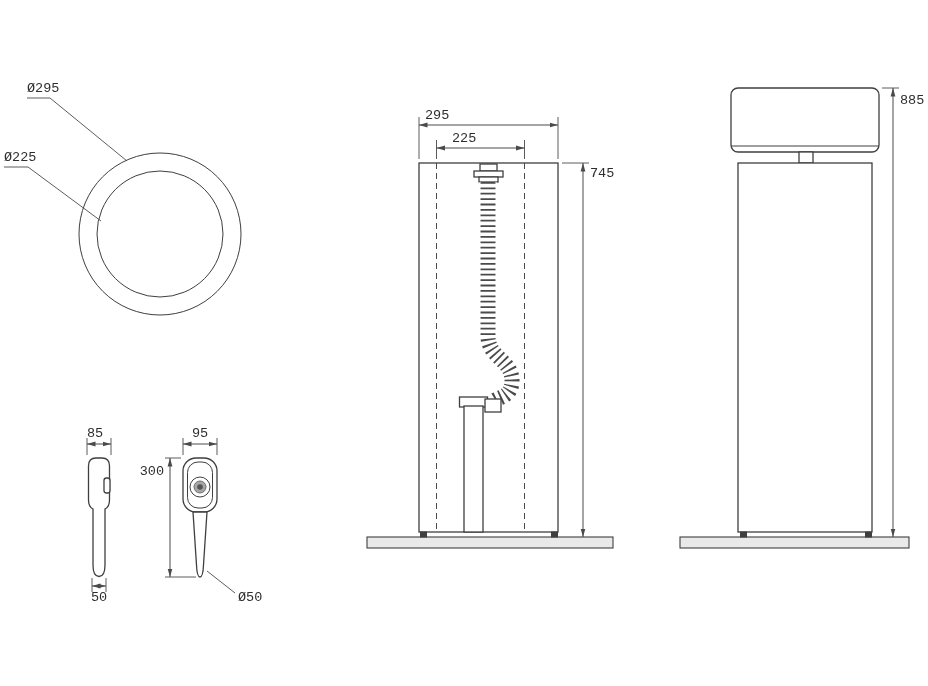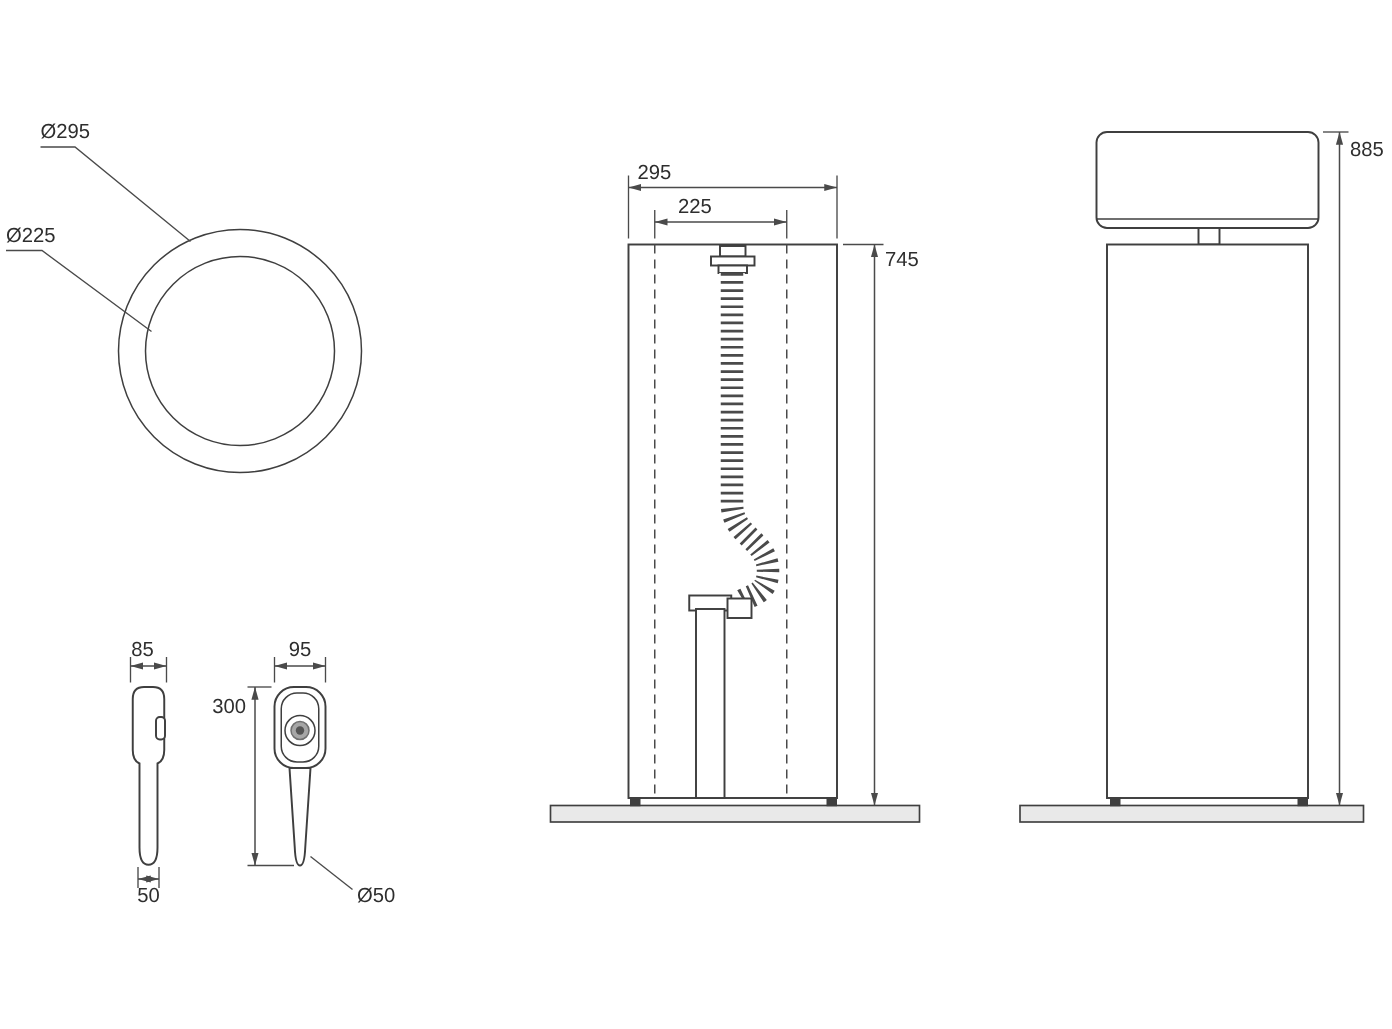--- a/index.html
+++ b/index.html
@@ -1,17 +1,17 @@
 <!DOCTYPE html>
 <html><head>
 <meta charset="utf-8">
 <style>
   html,body{margin:0;padding:0;background:#ffffff;}
   .page{width:928px;height:686px;position:relative;background:#ffffff;
-        font-family:Liberation Sans, sans-serif;overflow:hidden;}
+        font-family:Liberation Mono, monospace;overflow:hidden;}
   svg{display:block;}
   .outline{fill:#ffffff;stroke:#3f3f3f;stroke-width:1.3;}
   .thin{fill:none;stroke:#3f3f3f;stroke-width:1;}
   .dim{stroke:#4a4a4a;stroke-width:1;fill:none;}
   .ext{stroke:#4a4a4a;stroke-width:0.9;fill:none;}
   .dash{stroke:#4a4a4a;stroke-width:1;stroke-dasharray:6 4;fill:none;}
   .plate{fill:#e9e9e9;stroke:#3f3f3f;stroke-width:1.1;}
   .label{font-size:13.5px;fill:#2e2e2e;}
   .foot{fill:#3f3f3f;stroke:none;}
   .hose-bg{fill:none;stroke:#ffffff;stroke-width:17;}

